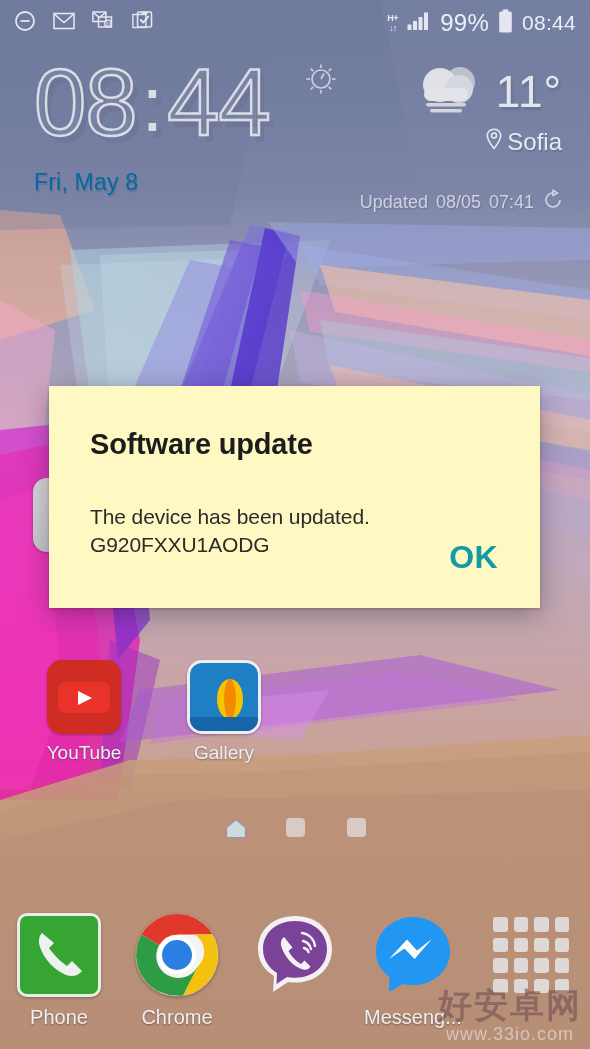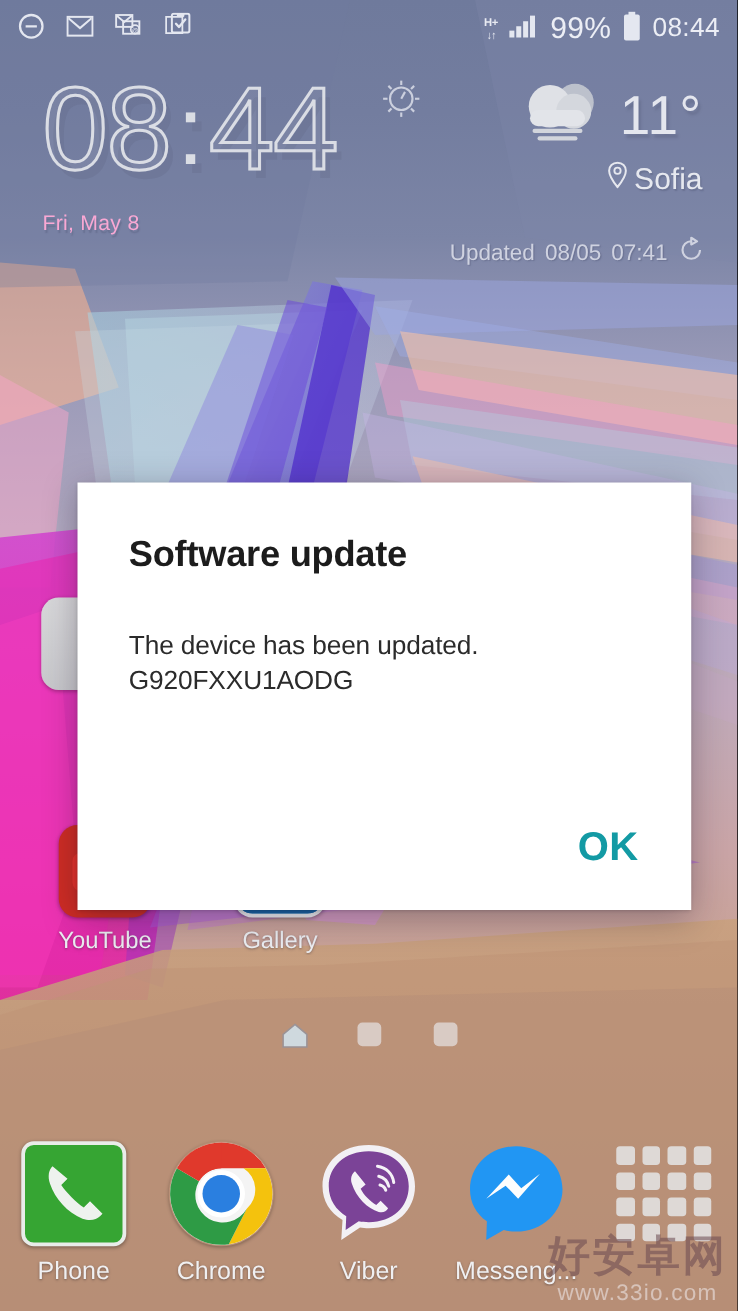--- a/index.html
+++ b/index.html
@@ -60,21 +60,21 @@
     text-shadow:5px 7px 0 rgba(90,95,125,0.20);
     font-family:"Liberation Sans", sans-serif;
     display:flex; align-items:baseline;
   }
   .bigclock .colon {
     -webkit-text-stroke:0;
     color:rgba(226,228,234,0.93);
     font-size:78px; margin:0 5px; position:relative; top:-4px;
   }
   .datetext {
-    margin-top:22px; font-size:17px; color:#f9a8d4;
+    margin-top:22px; font-size:23px; color:#0369a1;
     text-shadow:1px 2px 1px rgba(70,75,105,.3);
     letter-spacing:.2px;
   }
   #alarm-icon { position:absolute; left:302px; top:60px; z-index:21; opacity:.82;}
 
   
   #weather { position:absolute; right:28px; top:62px; z-index:20; text-align:right; }
   .w-row { display:flex; align-items:center; justify-content:flex-end; gap:10px; }
   .w-temp {
     font-size:44px; font-weight:300; color:#e4e6ee;
@@ -135,22 +135,22 @@
   
   .ic-viber { }
   
   .ic-msgr { }
   
   .ic-apps { display:grid; grid-template-columns:repeat(4,1fr); gap:6px; padding:4px; }
   .ic-apps i { background:rgba(226,226,228,.88); border-radius:3px; display:block; width:100%; padding-bottom:100%; }
 
   
   #dialog {
-    position:absolute; left:62px; top:386px; width:491px; height:342px;
-    background:#ffffff; z-index:50;
+    position:absolute; left:49px; top:386px; width:491px; height:222px;
+    background:#fef9c3; z-index:50;
     box-shadow:0 6px 26px rgba(30,20,40,.34), 0 1px 3px rgba(0,0,0,.2);
   }
   .dlg-title {
     position:absolute; left:41px; top:42px;
     font-size:29px; font-weight:bold; color:#1c1c1c;
     letter-spacing:-.2px;
   }
   .dlg-body {
     position:absolute; left:41px; top:117px; right:26px;
     font-size:21px; color:#2b2b2b; line-height:1.32;
@@ -434,21 +434,20 @@
           <path d="M42 3 C20 3 5 17 5 36 C5 48 11 57 21 63 L20 79 L35 69 C37 69.4 39.5 69.6 42 69.6 C64 69.6 79 55 79 36 C79 17 64 3 42 3 Z" fill="#f2f0f4"></path>
           <path d="M42 8 C23 8 10 20 10 36 C10 47 16 55 24 60 L23.5 71 L34 64 C36.5 64.5 39 64.7 42 64.7 C61 64.7 74 52.5 74 36 C74 20 61 8 42 8 Z" fill="#7b4397"></path>
           <path d="M31 24 C28.5 26 27 29.5 28.5 34 C32 45 41 54 50 56.5 C53.5 57.5 56 56 57.5 53.5 L51.5 47.5 L48 51 C43 48 38 43 35.5 38 L39.5 34.5 Z" fill="#f5f2f7"></path>
           <g fill="none" stroke="#f5f2f7" stroke-width="2.4" stroke-linecap="round">
             <path d="M49 20 C56 21 61 26 62 33"></path>
             <path d="M50 28 C54 29 57 32 58 36"></path>
             <path d="M51 35 C53.5 35.6 55 37 55.6 39.2"></path>
           </g>
         </svg>
       </div>
-      <div class="dock-lbl">Viber</div>
     </div>
 
     <div class="dock-item">
       <div class="dock-icn ic-msgr">
         <svg width="84" height="84" viewBox="0 0 84 84" style="position:absolute;left:0;top:0">
           <path d="M42 4 C21 4 5 19.5 5 38.5 C5 49 10 58 18.5 64 L18 79 L32 71 C35 71.8 38.5 72.2 42 72.2 C63 72.2 79 56.7 79 38.5 C79 19.5 63 4 42 4 Z" fill="#2196f3"></path>
           <path d="M18 46 L36 26.5 L46 37.5 L61 26 L43.5 46 L33.5 35.5 Z" fill="#fdfdfd"></path>
         </svg>
       </div>
       <div class="dock-lbl">Messeng...</div>

